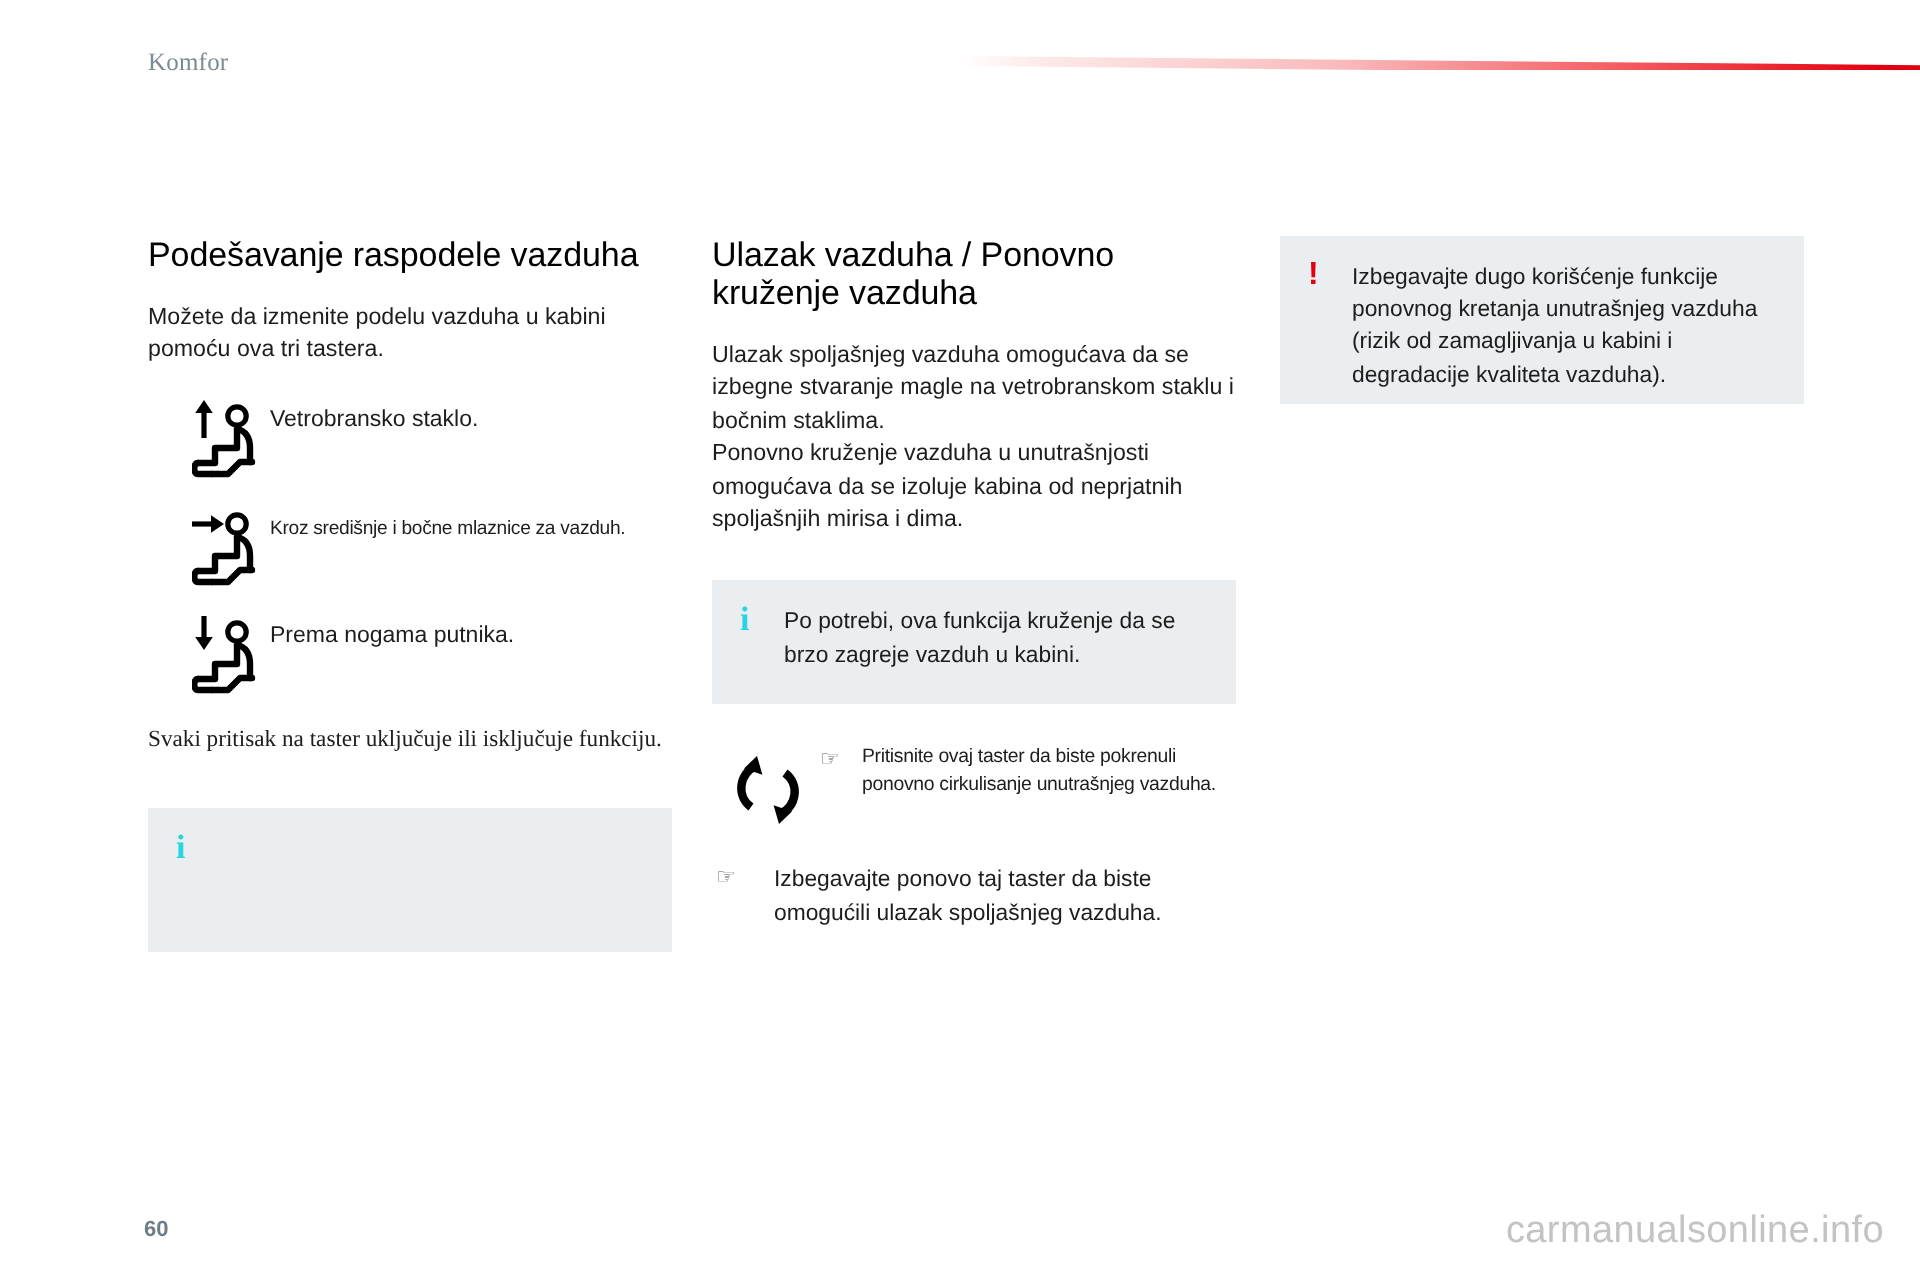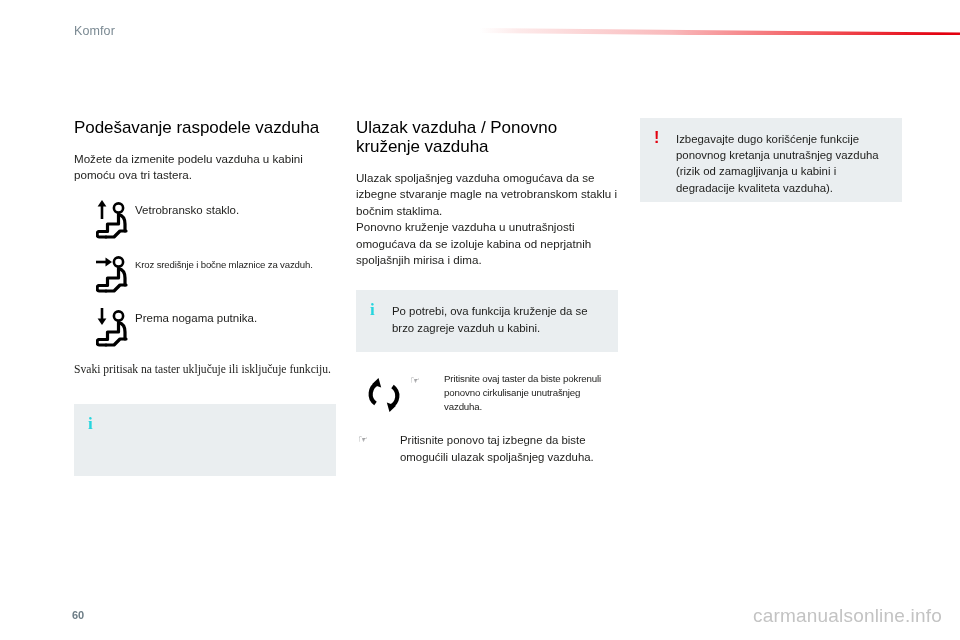--- a/index.html
+++ b/index.html
@@ -15,20 +15,21 @@
     font-family: "Liberation Sans", sans-serif;
     color: #1a1a1a;
   }
 
   
   .header {
     position: absolute;
     top: 0; left: 0;
     width: 799px;
     height: 52px;
+    font-family: Liberation Serif, serif;
   }
   .header-title {
     position: absolute;
     left: 74px;
     top: 24px;
     font-size: 12.5px;
     color: #7b8a93;
     letter-spacing: .1px;
     white-space: nowrap;
   }
@@ -146,21 +147,21 @@
   }
   .press-block .hand {
     position: absolute;
     left: 54px;
     top: 2px;
     font-size: 11px;
     color: #55565a;
     line-height: 13px;
   }
   .press-block .press-text {
-    margin: 13px;
+    margin: 0;
     padding-left: 75px;
     font-size: 9.7px;
     line-height: 13.6px;
     color: #1d1d1b;
     letter-spacing: -0.15px;
   }
   .press-block.plain { margin-top: 16px; min-height: 34px; }
   .press-block.plain .hand { left: 2px; top: 1px; font-size: 11px; }
   .press-block.plain .press-text {
     padding-left: 31px;
@@ -285,21 +286,21 @@
         <path d="M26.5 10.5 C34 16 32.5 27 24 31" fill="none" stroke="#000" stroke-width="4.2" stroke-linecap="butt"></path>
         <polygon points="23.5,36 30,29.8 20.8,26.6" fill="#000"></polygon>
       </svg>
     </span>
     <span class="hand">☞</span>
     <p class="press-text">Pritisnite ovaj taster da biste pokrenuli ponovno cirkulisanje unutrašnjeg vazduha.</p>
   </div>
 
   <div class="press-block plain">
     <span class="hand">☞</span>
-    <p class="press-text">Pritisnite ponovo taj izbegne da biste omogućili ulazak spoljašnjeg vazduha.</p>
+    <p class="press-text">Izbegavajte ponovo taj taster da biste omogućili ulazak spoljašnjeg vazduha.</p>
   </div>
 </div>
 
 <div class="col col-3">
   <div class="callout warn warn-right">
     <span class="callout-icon">!</span>
     <p class="callout-text">Izbegavajte dugo korišćenje funkcije ponovnog kretanja unutrašnjeg vazduha (rizik od zamagljivanja u kabini i degradacije kvaliteta vazduha).</p>
   </div>
 </div>
 

